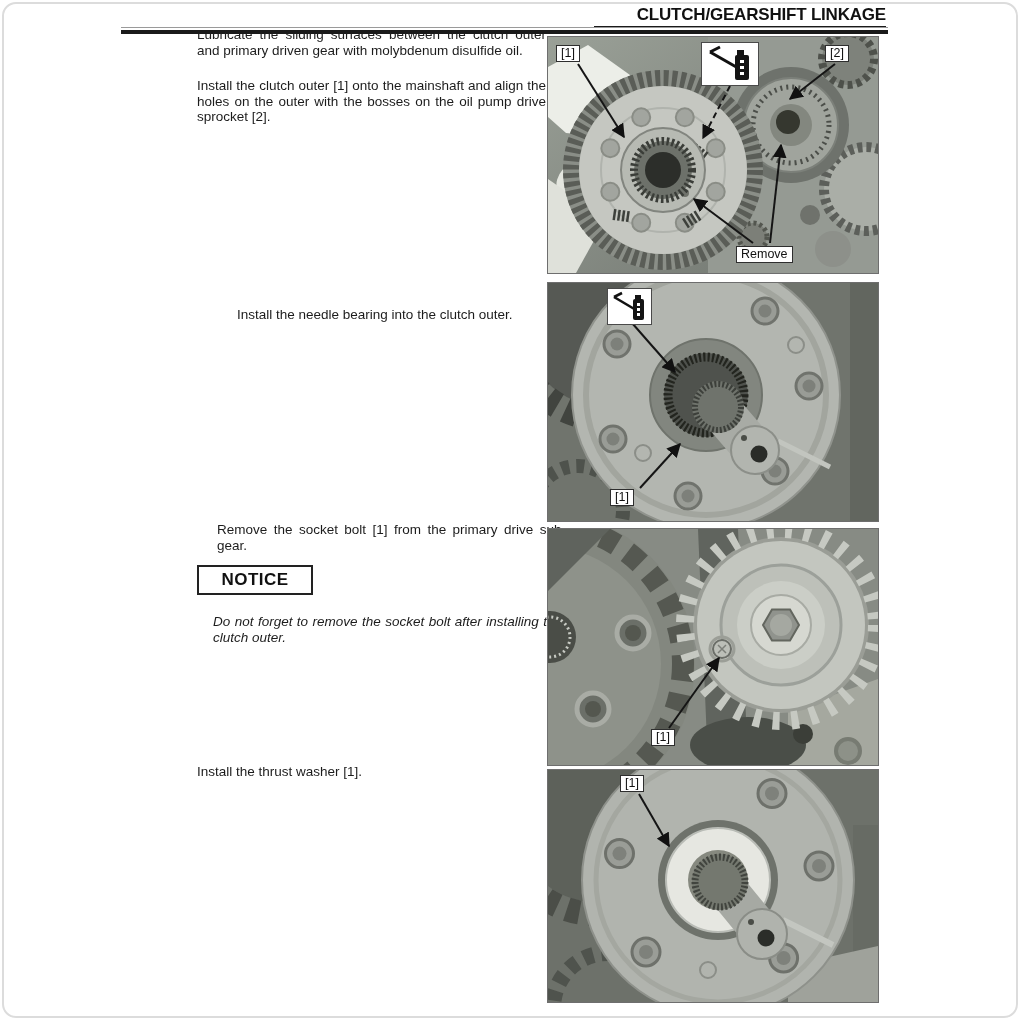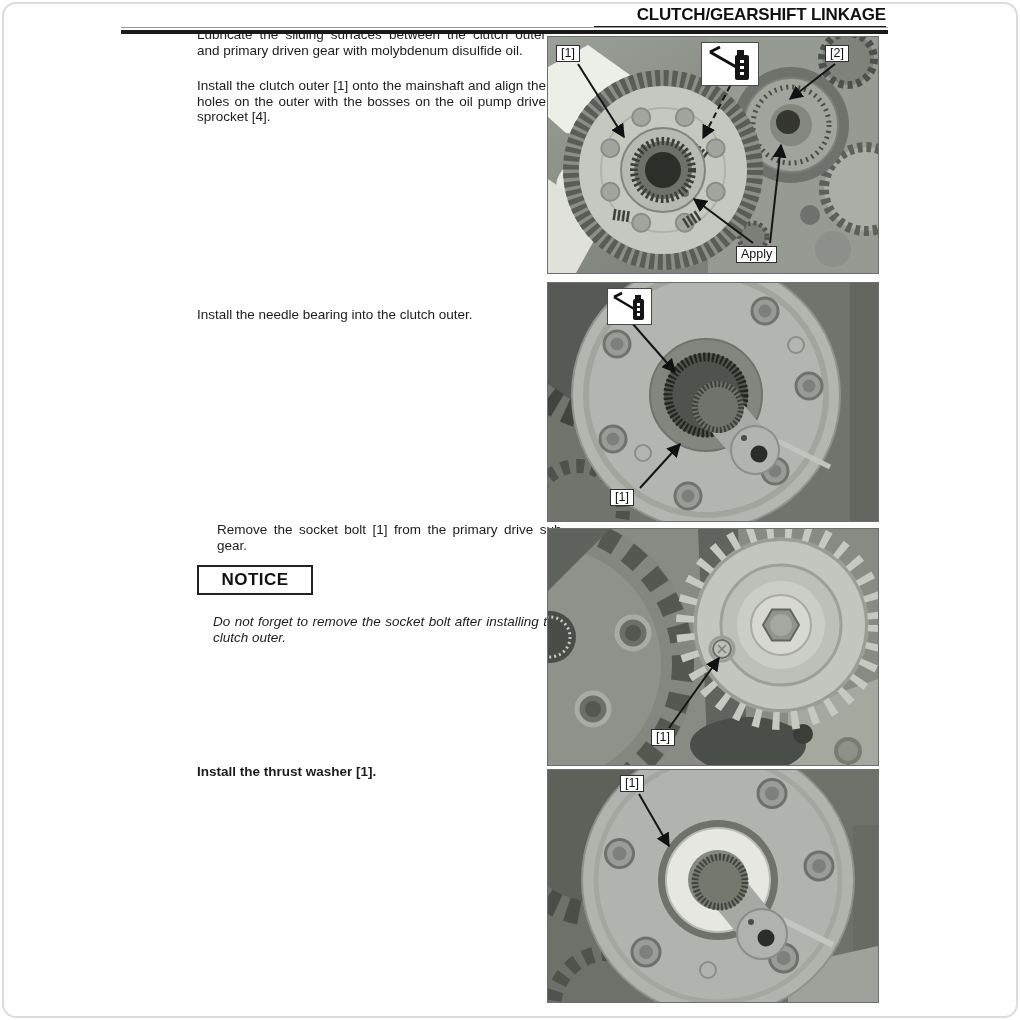--- a/index.html
+++ b/index.html
@@ -17,23 +17,23 @@
   .rule-faint{position:absolute;top:27px;left:121px;width:767px;height:1px;background:#9a9a9a;}
   .rule-thick{position:absolute;top:30px;left:121px;width:767px;height:4px;background:#1a1a1a;}
   
   .para{
     position:absolute;left:197px;width:349px;font-size:13.5px;line-height:15.6px;
     text-align:justify;margin:0;color:#1c1c1c;
   }
   .s1p1{top:27px;}
   .s1p2{top:78px;}
   .s2p1{top:283px;text-align:left;}
-  .s2p2{top:307px;text-align:left;}
+  .s2p2{top:307px;text-align:left;margin-left:40px;}
   .s3p1{top:522px;margin-left:20px;}
-  .s4p1{top:764px;text-align:left;font-weight:bold;}
+  .s4p1{top:764px;text-align:left;}
   .notice-box{
     position:absolute;left:197px;top:565px;width:112px;height:26px;border:2px solid #222;
     display:flex;align-items:center;justify-content:center;background:#fff;
   }
   .notice-title{font-size:17px;font-weight:bold;letter-spacing:0.5px;color:#111;}
   .notice-body{position:absolute;left:197px;top:598px;width:349px;font-size:13.5px;line-height:15.6px;
     font-style:italic;text-align:justify;margin:16px;}
   
   .photo{position:absolute;left:548px;width:330px;outline:1px solid #6e6e6e;background:#888;margin:0;}
   .photo svg{display:block;}
@@ -54,21 +54,21 @@
 
 <div class="page">
   <div class="frame"></div>
 
   <div class="hdr-title">CLUTCH/GEARSHIFT LINKAGE</div>
   <div class="rule-thin"></div>
   <div class="rule-faint"></div>
   <div class="rule-thick"></div>
 
   <p class="para s1p1">Lubricate the sliding surfaces between the clutch outer and primary driven gear with molybdenum disulfide oil.</p>
-  <p class="para s1p2">Install the clutch outer [1] onto the mainshaft and align the holes on the outer with the bosses on the oil pump drive sprocket [4].</p>
+  <p class="para s1p2">Install the clutch outer [1] onto the mainshaft and align the holes on the outer with the bosses on the oil pump drive sprocket [2].</p>
 
   <p class="para s2p2">Install the needle bearing into the clutch outer.</p>
 
   <p class="para s3p1">Remove the socket bolt [1] from the primary drive sub-gear.</p>
   <div class="notice-box">
     <span class="notice-title">NOTICE</span>
   </div>
   <p class="notice-body">Do not forget to remove the socket bolt after installing the clutch outer.</p>
 
   <p class="para s4p1">Install the thrust washer [1].</p>
@@ -161,21 +161,21 @@
       <svg viewBox="0 0 56 42">
         <path d="M8 9 L36 25" stroke="#111" stroke-width="3" fill="none"></path>
         <path d="M8 9 L18 4" stroke="#111" stroke-width="3" fill="none"></path>
         <rect x="33" y="12" width="14" height="25" rx="2" fill="#141414"></rect>
         <rect x="35" y="7" width="7" height="6" fill="#141414"></rect>
         <rect x="38" y="17" width="4" height="3" fill="#fff"></rect>
           <rect x="38" y="23" width="4" height="3" fill="#fff"></rect>
           <rect x="38" y="29" width="4" height="3" fill="#fff"></rect>
       </svg>
     </span>
-    <span class="callout" style="left:188px;top:209px;">Apply</span>
+    <span class="callout" style="left:188px;top:209px;">Remove</span>
   </figure>
 
   <figure class="photo photo2">
     <svg width="330" height="238" viewBox="0 0 330 238">
       <defs>
         <marker id="ah2" viewBox="0 0 10 10" refX="9" refY="5" markerWidth="7" markerHeight="7" orient="auto-start-reverse">
           <path d="M0 0 L10 5 L0 10 Z" fill="#111"></path>
         </marker>
       </defs>
       <rect x="0" y="0" width="330" height="238" fill="#70746d"></rect>

